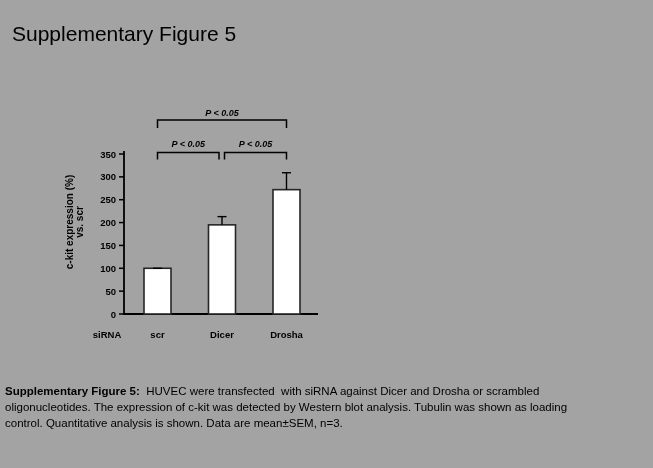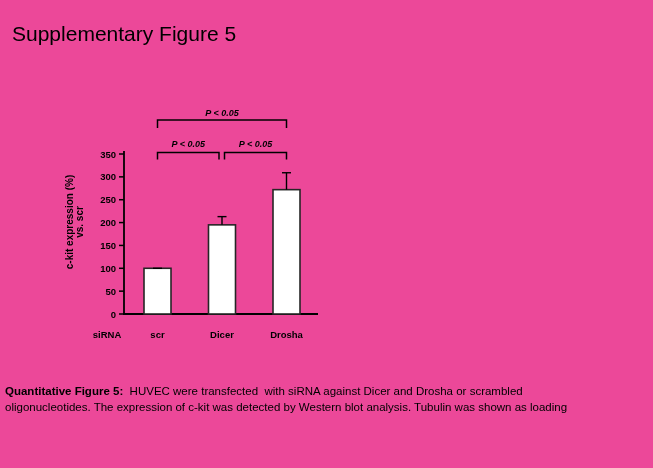--- a/index.html
+++ b/index.html
@@ -1,20 +1,20 @@
 <!DOCTYPE html>
 <html><head>
 <meta charset="utf-8">
 <style>
   html,body{margin:0;padding:0;}
   body{
     width:653px;height:468px;background:#ffffff;position:relative;overflow:hidden;
     font-family:"Liberation Sans",sans-serif;color:#000;
   }
-  .page{position:absolute;inset:0;background:#ec4899;}
+  .page{position:absolute;inset:0;background:#a3a3a3;}
   .fig-title{
     position:absolute;left:12px;top:23px;
     font-size:21px;line-height:21px;font-weight:400;color:#000;white-space:pre;
   }
   #chart{position:absolute;left:0;top:0;}
   .caption{
     position:absolute;left:5px;top:383px;width:648px;
     font-size:11.5px;line-height:16px;color:#000;
   }
   .caption .ln{white-space:pre;}
@@ -62,17 +62,18 @@
       <text x="83" y="222" fill="#000" font-family="&quot;Liberation Sans&quot;, sans-serif" text-anchor="middle" font-size="10" font-weight="bold" transform="rotate(-90 83 222)">vs. scr</text>
       <polyline points="157.5,128 157.5,120 286.5,120 286.5,128" fill="none" stroke="#000" stroke-width="1.5"></polyline>
       <text x="222" y="116" fill="#000" font-family="&quot;Liberation Sans&quot;, sans-serif" text-anchor="middle" font-size="9" font-weight="bold" font-style="italic">P &lt; 0.05</text>
       <polyline points="157.5,159.5 157.5,152.5 219,152.5 219,159.5" fill="none" stroke="#000" stroke-width="1.5"></polyline>
       <text x="188.25" y="147" fill="#000" font-family="&quot;Liberation Sans&quot;, sans-serif" text-anchor="middle" font-size="9" font-weight="bold" font-style="italic">P &lt; 0.05</text>
       <polyline points="224.5,159.5 224.5,152.5 286.5,152.5 286.5,159.5" fill="none" stroke="#000" stroke-width="1.5"></polyline>
       <text x="255.5" y="147" fill="#000" font-family="&quot;Liberation Sans&quot;, sans-serif" text-anchor="middle" font-size="9" font-weight="bold" font-style="italic">P &lt; 0.05</text>
     </svg>
 
   <div class="caption">
-    <div class="ln"><span class="bold">Quantitative Figure 5:</span><span>  HUVEC were transfected  with siRNA against Dicer and Drosha or scrambled</span></div>
+    <div class="ln"><span class="bold">Supplementary Figure 5:</span><span>  HUVEC were transfected  with siRNA against Dicer and Drosha or scrambled</span></div>
     <div class="ln">oligonucleotides. The expression of c-kit was detected by Western blot analysis. Tubulin was shown as loading</div>
+    <div class="ln">control. Quantitative analysis is shown. Data are mean±SEM, n=3.</div>
   </div>
 
 </div>
 
 </body></html>

